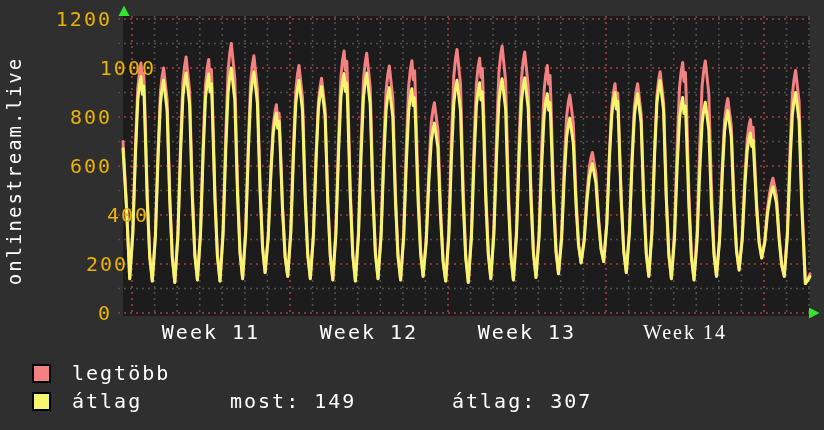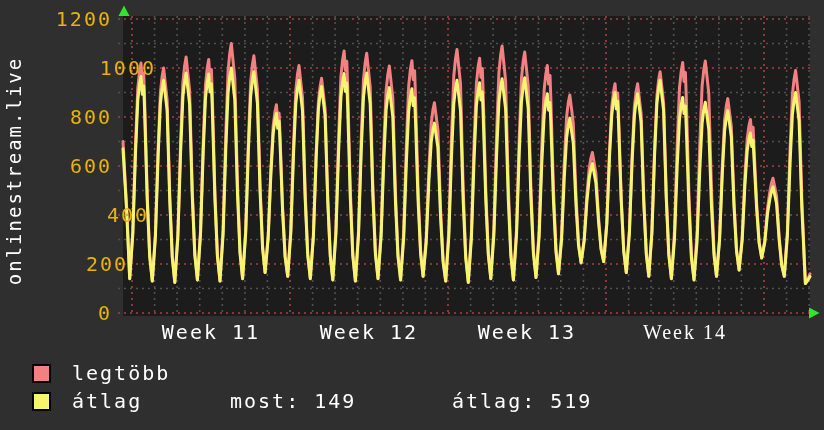--- a/index.html
+++ b/index.html
@@ -102,15 +102,15 @@
   <div class="legend-row" style="top:364px;">
     <span class="swatch" id="sw0" style="background: rgb(244, 129, 129);"></span>
     <span class="mono leg-label">legtöbb</span>
   </div>
   <div class="legend-row" style="top:392px;">
     <span class="swatch" id="sw1" style="background: rgb(245, 245, 112);"></span>
     <span class="mono leg-label">átlag</span>
   </div>
 
   <span class="mono stat" style="left:230px;">most: 149</span>
-  <span class="mono stat" style="left:452px;">átlag: 519</span>
+  <span class="mono stat" style="left:452px;">átlag: 307</span>
 
 </div>
 
 </body></html>

